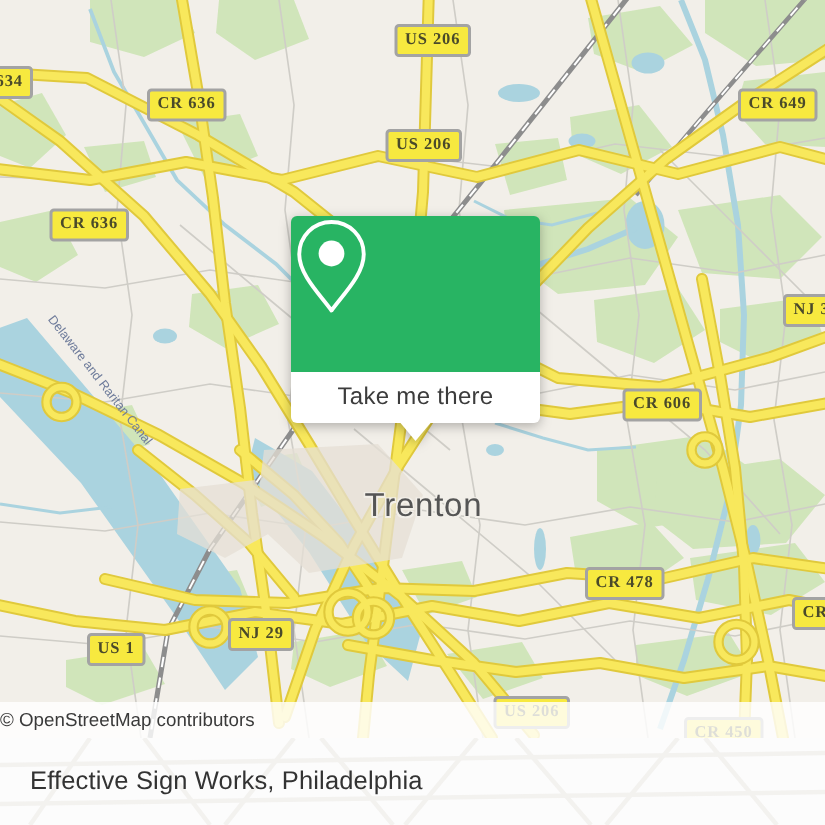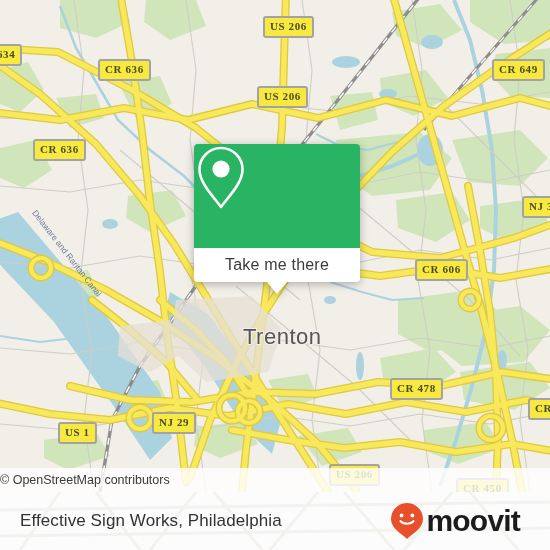--- a/index.html
+++ b/index.html
@@ -350,24 +350,15 @@
           <path d="M344,0 L394,58"></path>
         <path d="M404,58 L452,0"></path>
           <path d="M470,0 L518,58"></path>
         <path d="M0,18 L550,10"></path>
           <path d="M0,44 L550,36"></path>
       </g>
     </svg>
 
     <div id="footer-title">Effective Sign Works, Philadelphia</div>
 
-    <div id="brand">
-      <svg width="34" height="38" viewBox="0 0 34 38">
-        <path d="M17 1 C8.2 1 1 8.2 1 17 C1 27 12 31.5 17 37 C22 31.5 33 27 33 17 C33 8.2 25.8 1 17 1 Z" fill="#e8502a"></path>
-        <circle cx="11.6" cy="13.5" r="1.9" fill="#ffffff"></circle>
-        <circle cx="22.4" cy="13.5" r="1.9" fill="#ffffff"></circle>
-        <path d="M10.5 19.2 C13 22.6 21 22.6 23.5 19.2" fill="none" stroke="#ffffff" stroke-width="2.1" stroke-linecap="round"></path>
-      </svg>
-      <span id="brand-word">moovit</span>
-    </div>
   </div>
 
 </div>
 
 </body></html>

